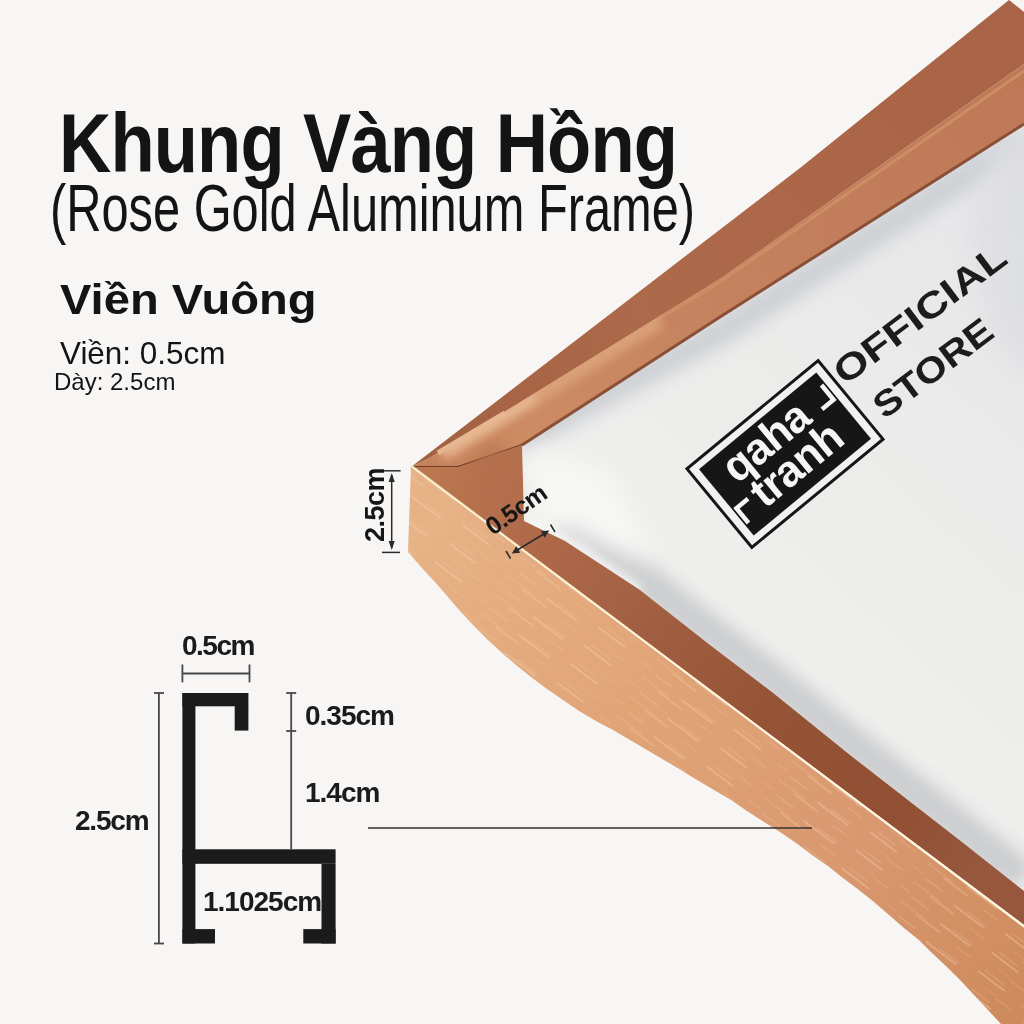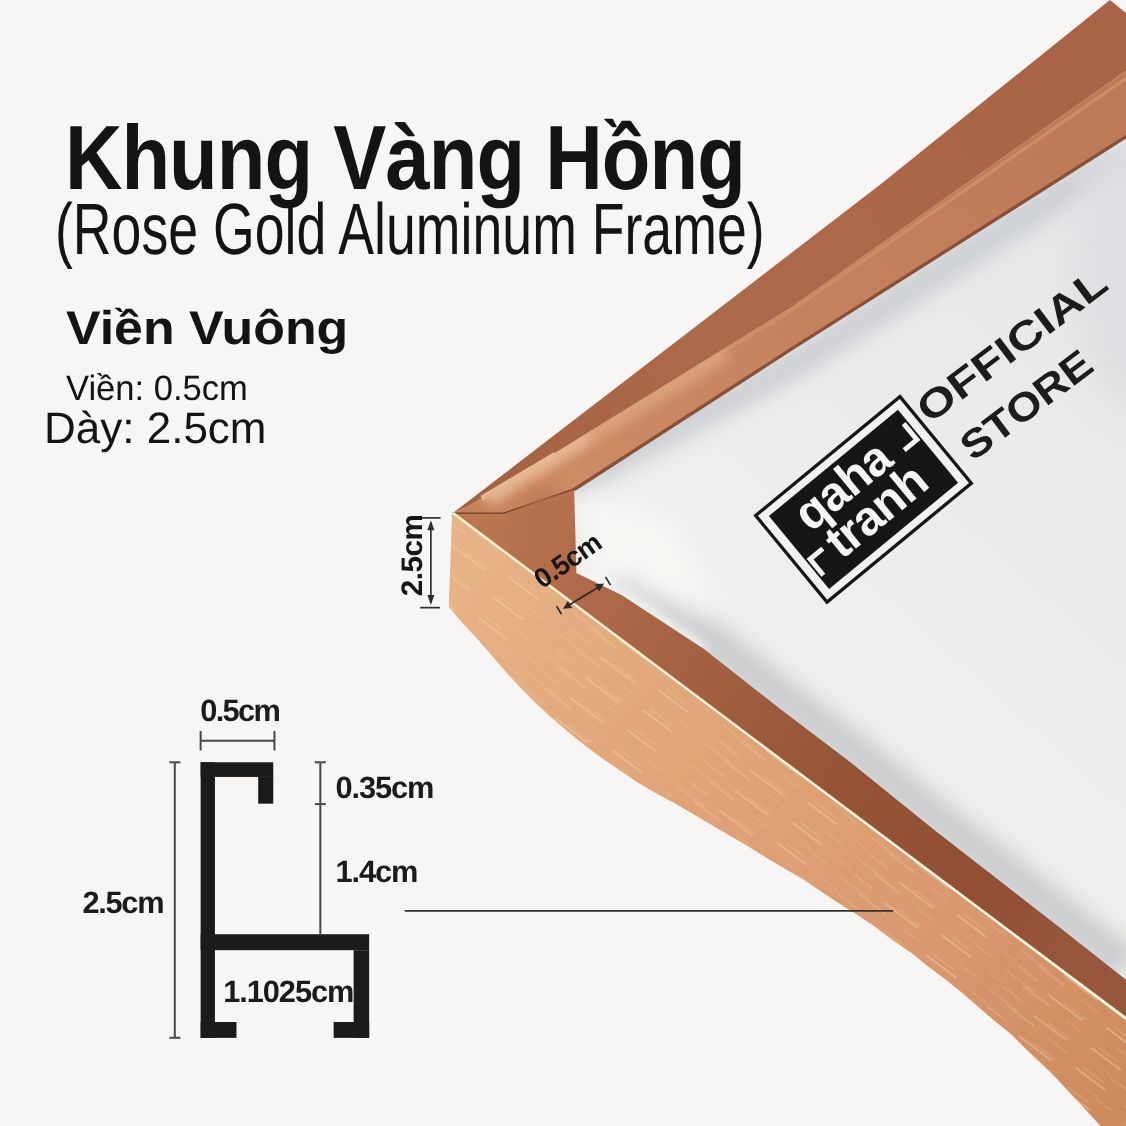--- a/index.html
+++ b/index.html
@@ -153,21 +153,21 @@
 </svg>
 
 <div class="t" style="left:59px;top:102px;font-size:83px;font-weight:bold;transform:scaleX(0.872);letter-spacing:-1px;">Khung Vàng Hồng</div>
 
 <div class="t" style="left:50px;top:175px;font-size:66px;font-weight:400;transform:scaleX(0.739);">(Rose Gold Aluminum Frame)</div>
 
 <div class="t" style="left:60px;top:278px;font-size:43px;font-weight:bold;transform:scaleX(1.096);">Viền Vuông</div>
 
 <div class="t" style="left:60px;top:337px;font-size:32px;transform:scaleX(0.982);">Viền: 0.5cm</div>
 
-<div class="t" style="left:40px;top:370px;font-size:40px;">Dày: 2.5cm</div>
+<div class="t" style="left:54px;top:370px;font-size:24px;">Dày: 2.5cm</div>
 
 <svg id="profile" width="1024" height="1024" viewBox="0 0 1024 1024" style="position:absolute;left:0;top:0;">
   <g fill="#1b1b1b">
 
     <rect x="182.4" y="693" width="13" height="250.5"></rect>
 
     <rect x="182.4" y="693" width="66" height="13.3"></rect>
 
     <rect x="234.7" y="706" width="13.7" height="24.6"></rect>
 

